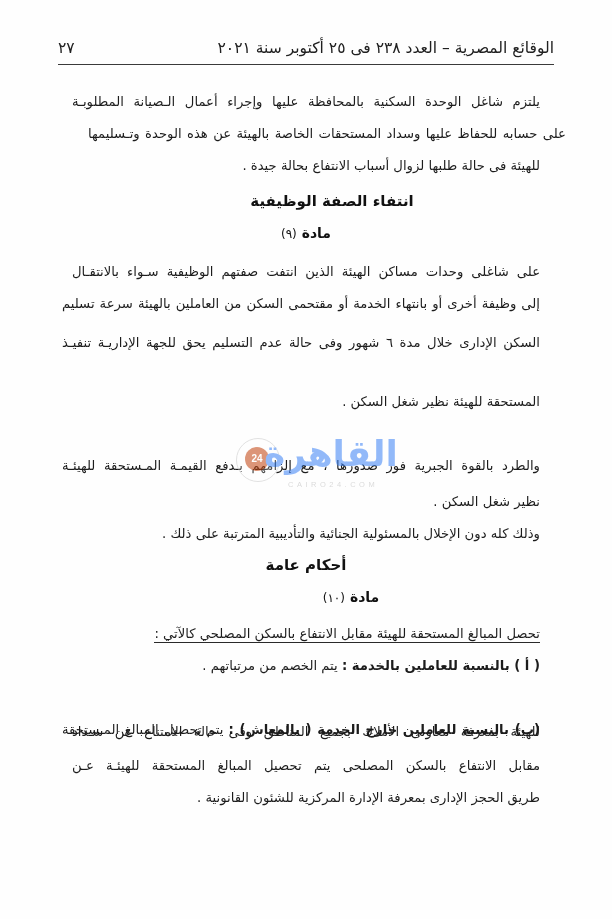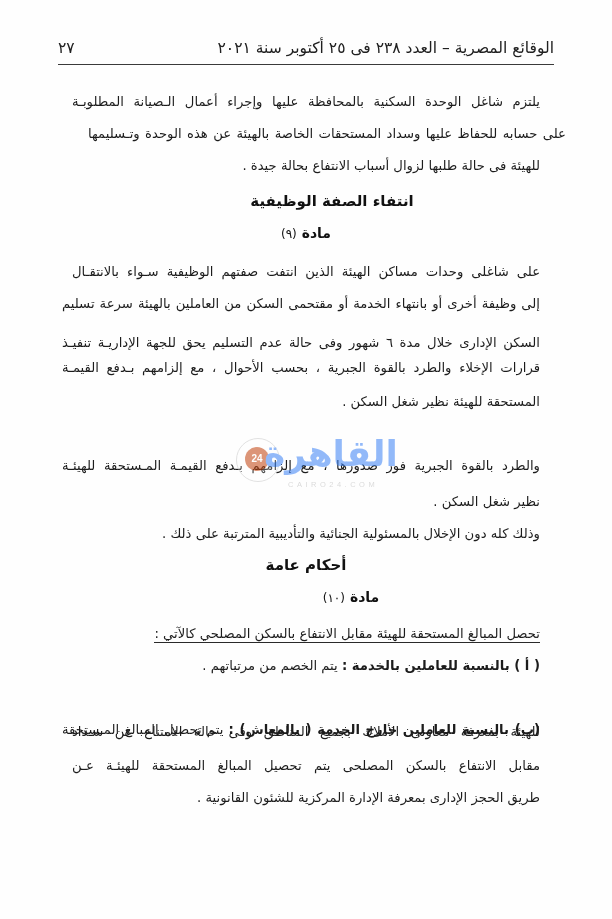--- a/index.html
+++ b/index.html
@@ -163,21 +163,20 @@
 
   <div class="heading" style="top:192px;padding-left:26px;">انتفاء الصفة الوظيفية</div>
   <div class="article" style="top:225px;">
     <span>مادة</span>
     <span class="num">(٩)</span>
   </div>
 
   <div class="line" style="top:262px; right:72px; left:auto; width:468px;">على شاغلى وحدات مساكن الهيئة الذين انتفت صفتهم الوظيفية سـواء بالانتقـال</div>
   <div class="line" style="top:294px;">إلى وظيفة أخرى أو بانتهاء الخدمة أو مقتحمى السكن من العاملين بالهيئة سرعة تسليم</div>
   <div class="line" style="top:333px;">السكن الإدارى خلال مدة ٦ شهور وفى حالة عدم التسليم يحق للجهة الإداريـة تنفيـذ</div>
-  <div class="line" style="top:358px;">قرارات الإخلاء والطرد بالقوة الجبرية ، بحسب الأحوال ، مع إلزامهم بـدفع القيمـة</div>
   <div class="line last" style="top:392px;">المستحقة للهيئة نظير شغل السكن .</div>
 
   <div class="line" style="top:456px;">والطرد بالقوة الجبرية فور صدورها ، مع إلزامهم بـدفع القيمـة المـستحقة للهيئـة</div>
   <div class="line last" style="top:492px;">نظير شغل السكن .</div>
 
   <div class="line last" style="top:524px; right:72px; left:auto; width:468px;">وذلك كله دون الإخلال بالمسئولية الجنائية والتأديبية المترتبة على ذلك .</div>
 
   <div class="heading" style="top:556px;">أحكام عامة</div>
   <div class="article" style="top:589px;padding-left:45px;">
     <span>مادة</span>

